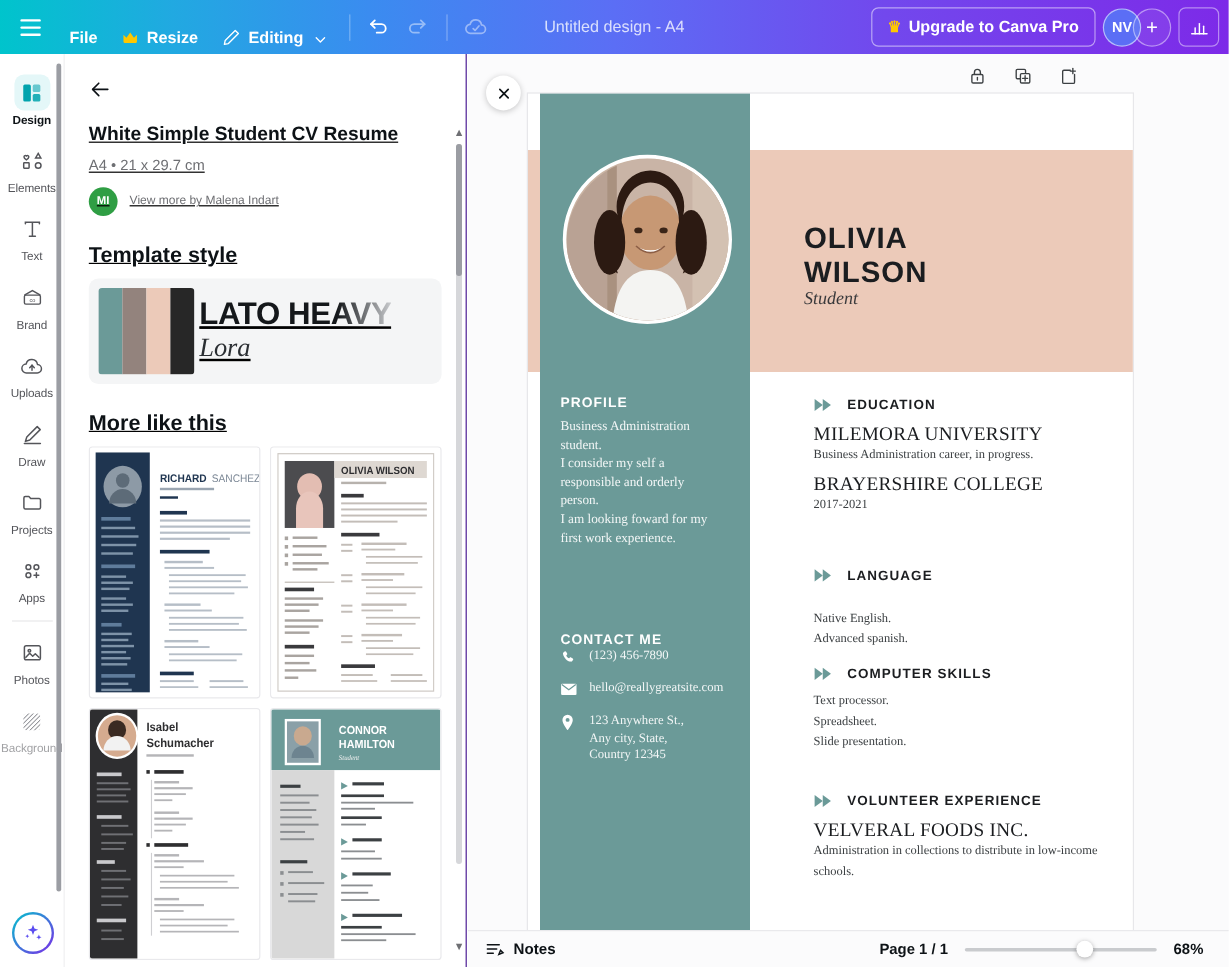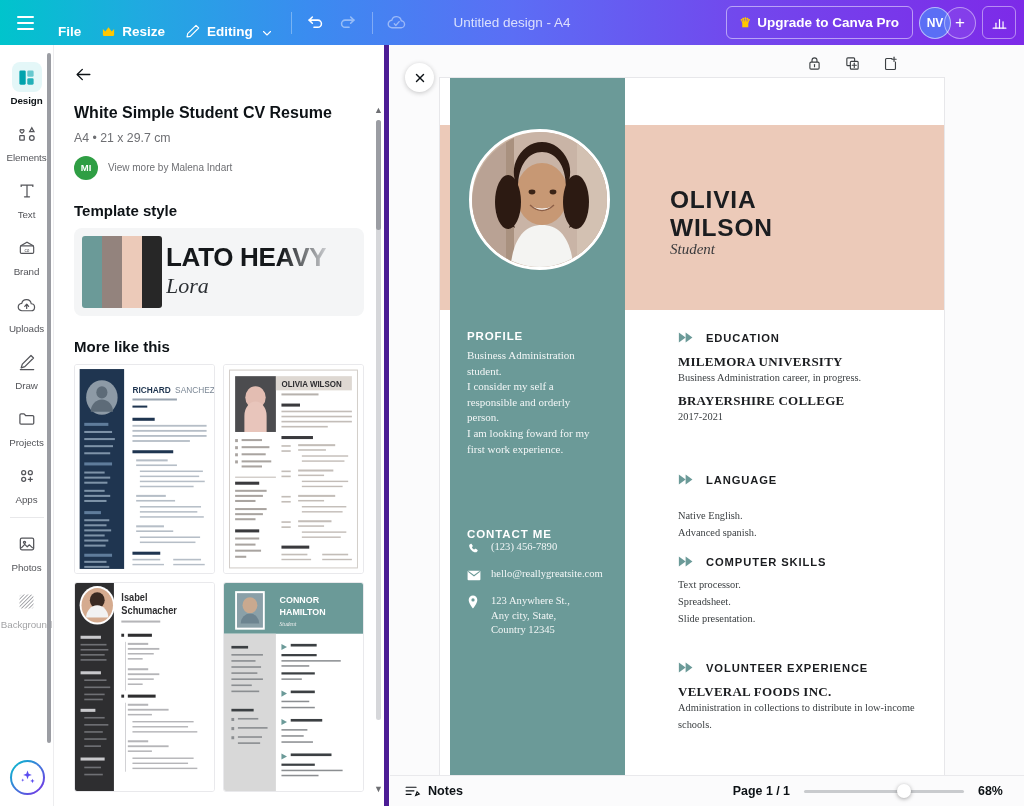--- a/index.html
+++ b/index.html
@@ -93,37 +93,37 @@
     display: flex; align-items: center; justify-content: center;
   }
   .magic-inner {
     width: 31px; height: 31px; border-radius: 50%; background: #fff;
     display: flex; align-items: center; justify-content: center;
   }
 
   
   .panel {
     position: absolute; top: 45px; left: 54px; width: 335px; height: 761px;
-    background: #fff; border-right: 5px solid #4c1d95; overflow: hidden;
+    background: #fff; border-right: 1px solid #4c1d95; overflow: hidden; text-decoration: underline;
   }
   .panel-back {
     width: 30px; height: 30px; margin: 14px 0 0 14px; cursor: pointer;
     display: flex; align-items: center; justify-content: center; border-radius: 6px;
   }
   .panel-body { padding: 14px 20px 0; }
   .tpl-title { font-size: 16px; font-weight: 700; color: #0d1216; line-height: 1.3; }
   .tpl-size { font-size: 12.3px; color: #6e6f73; margin-top: 7px; }
   .author-row { display: flex; align-items: center; gap: 10px; margin-top: 11px; cursor: pointer; }
   .author-av {
     width: 24px; height: 24px; border-radius: 50%; background: #2f9e44;
     display: flex; align-items: center; justify-content: center;
     font-size: 9.5px; font-weight: 700; color: #fff;
   }
   .author-lbl { font-size: 10px; color: #6e6f73; }
-  .sec-head { font-size: 15px; font-weight: 700; color: #0d1216; margin: 22px 0 9px; }
+  .sec-head { font-size: 18px; font-weight: 700; color: #0d1216; margin: 22px 0 9px; }
   .style-card {
     background: #f4f5f6; border-radius: 8px; height: 88px;
     display: flex; align-items: center; overflow: hidden; cursor: pointer;
     padding-left: 8px;
   }
   .swatches { display: flex; height: 72px; border-radius: 3px; overflow: hidden; }
   .swatches span { display: block; width: 20px; height: 72px; }
   .font-stack { margin-left: 4px; overflow: hidden; }
   .font-a { font-size: 26px; font-weight: 800; color: #15181b; letter-spacing: -.3px; line-height: 1.05;
             background: linear-gradient(90deg,#15181b 72%, #c9cbce 100%);
@@ -181,21 +181,21 @@
   }
   .lp { position: absolute; left: 27px; color: #fff; }
   .lp-head { font-size: 11.5px; font-weight: 800; letter-spacing: .9px; }
   .lp-body { font-family: "Liberation Serif", serif; font-size: 11px; line-height: 1.42; color: #f2f6f6; margin-top: 6px; }
   .contact-row { display: flex; align-items: flex-start; gap: 11px; margin-top: 8px; }
   .contact-ico { width: 13px; flex: 0 0 13px; padding-top: 1px; }
   .contact-txt { font-family: "Liberation Serif", serif; font-size: 10.6px; line-height: 1.38; color: #f2f6f6; }
   .rp { position: absolute; left: 238px; width: 250px; }
   .rp-head { display: flex; align-items: center; gap: 11px; }
   .rp-head-t { font-size: 11.2px; font-weight: 800; letter-spacing: .9px; color: #1b1d20; }
-  .rp-sub { font-family: "Liberation Serif", serif; font-size: 13px; font-weight: 700;
+  .rp-sub { font-family: "Liberation Serif", serif; font-size: 16px; font-weight: 400;
             color: #1b1d20; letter-spacing: .25px; margin-top: 10px; }
   .rp-txt { font-family: "Liberation Serif", serif; font-size: 10.4px; line-height: 1.5; color: #3c4043; }
   .rp-txt.sp { line-height: 1.62; }
 
   
   .bottombar {
     position: absolute; left: 390px; bottom: 0; width: 634px; height: 31px;
     background: #fbfbfc; border-top: 1px solid #e9e9ec;
     display: flex; align-items: center; padding: 0 14px;
   }

